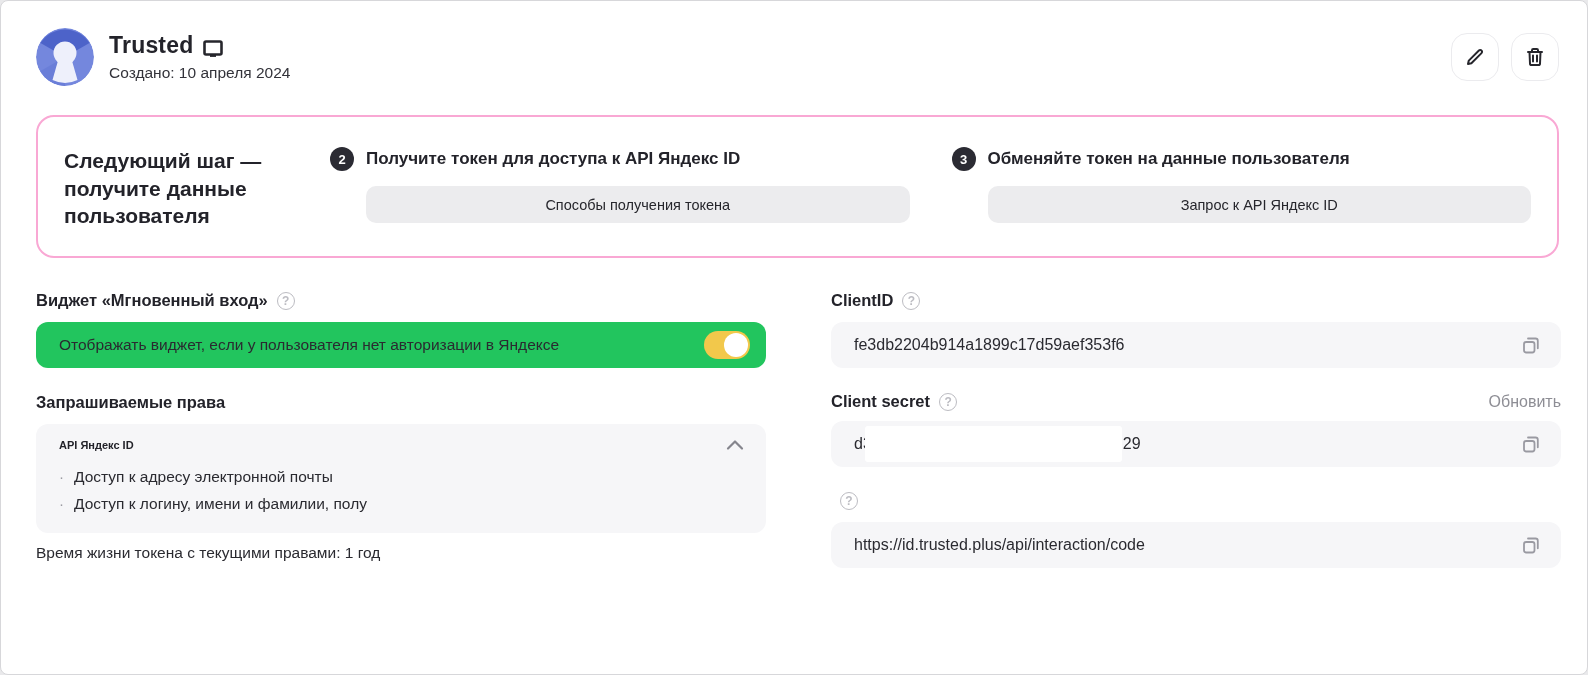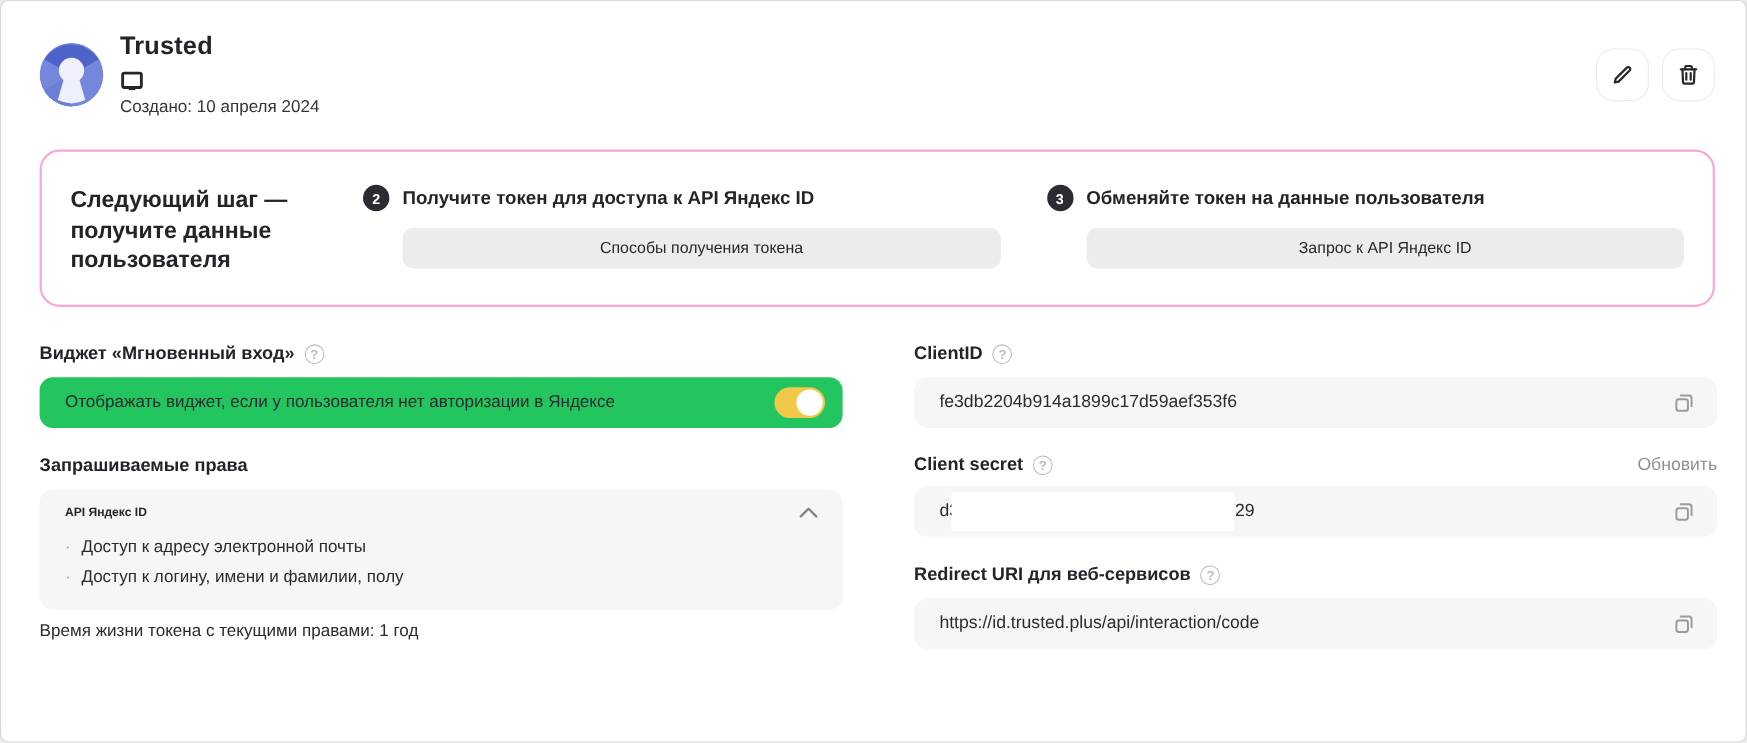--- a/index.html
+++ b/index.html
@@ -13,21 +13,21 @@
     border: 1px solid #d7d7da;
     border-radius: 8px;
     overflow: hidden;
     padding: 0 28px 0 35px;
   }
 
   
   .header { display: flex; align-items: center; margin-top: 27px; }
   .avatar { width: 58px; height: 58px; border-radius: 50%; flex: none; }
   .head-text { margin-left: 15px; }
-  .title-row { display: flex; align-items: flex-start; gap: 9px; flex-direction: column; }
+  .title-row { display: flex; align-items: flex-end; gap: 9px; }
   .app-title { font-size: 23px; font-weight: 700; letter-spacing: .2px; color: #23232a; }
   .created { margin-top: 5px; font-size: 15.5px; color: #33333a; }
   .head-actions { margin-left: auto; display: flex; gap: 12px; }
   .icon-btn {
     width: 48px; height: 48px; border: 1px solid #ebebee; border-radius: 16px;
     background: #fff; display: flex; align-items: center; justify-content: center;
     cursor: pointer;
   }
   .icon-btn svg { stroke: #26262c; }
 
@@ -262,21 +262,20 @@
             <svg width="20" height="20" viewBox="0 0 20 20" fill="none" stroke-width="1.8" stroke-linecap="round" stroke-linejoin="round" stroke="currentColor">
               <rect x="3" y="7" width="10.5" height="10.5" rx="2.2"></rect>
               <path d="M7 3.5 H14.5 A2.3 2.3 0 0 1 16.8 5.8 V13.3"></path>
             </svg>
           </span>
         </div>
       </div>
 
       <div class="section">
         <div class="label-row">
-          <span class="field-label">Redirect URI для веб-сервисов</span>
           <span class="q-icon"></span>
         </div>
         <div class="field">
           <span>https://id.trusted.plus/api/interaction/code</span>
           <span class="trail-icon">
             <svg width="20" height="20" viewBox="0 0 20 20" fill="none" stroke-width="1.8" stroke-linecap="round" stroke-linejoin="round" stroke="currentColor">
               <rect x="3" y="7" width="10.5" height="10.5" rx="2.2"></rect>
               <path d="M7 3.5 H14.5 A2.3 2.3 0 0 1 16.8 5.8 V13.3"></path>
             </svg>
           </span>

